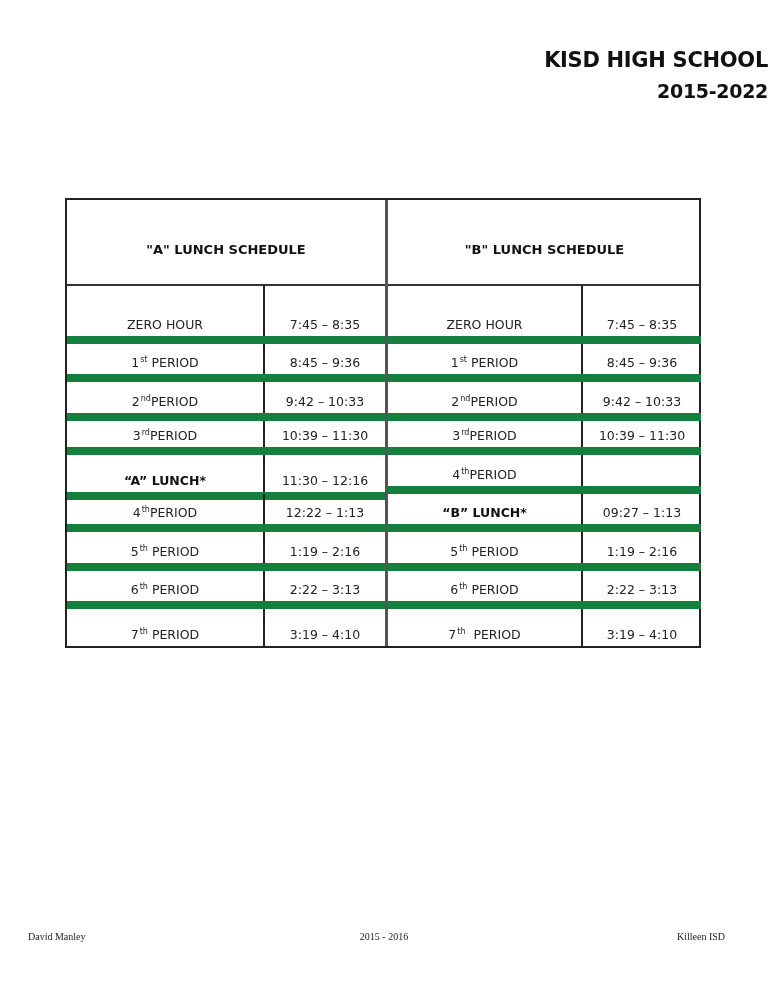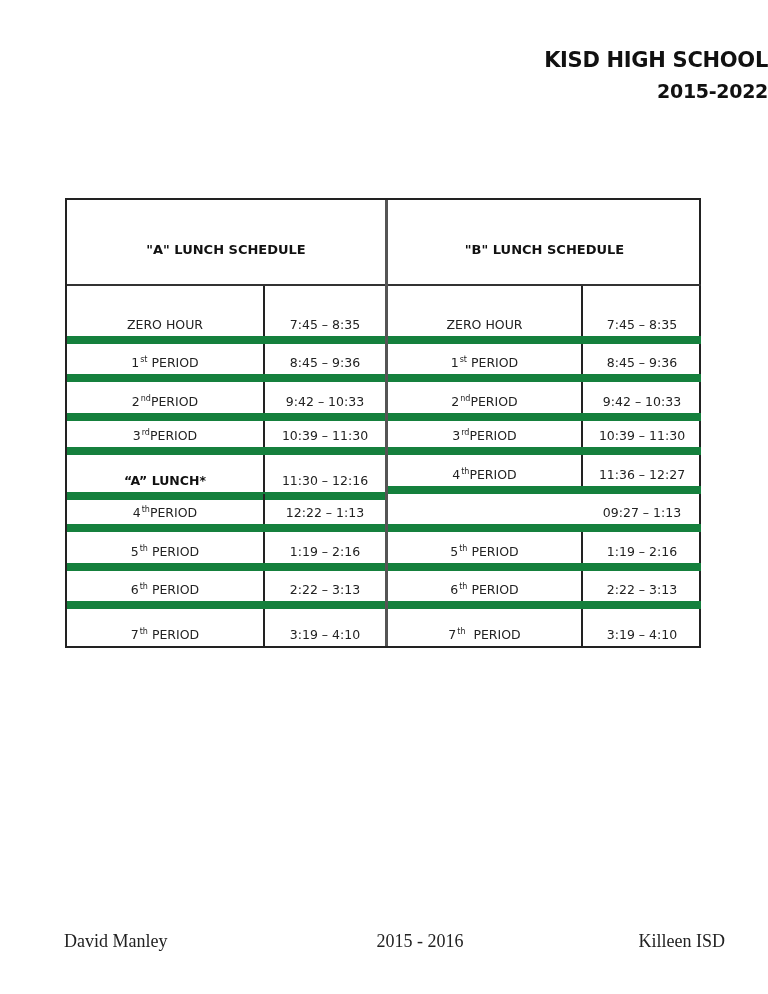--- a/index.html
+++ b/index.html
@@ -43,21 +43,21 @@
     }
     .half.a .cell.period { left: 0; width: 198px; border-right: 2px solid #222; }
     .half.a .cell.time { left: 198px; right: 0; }
     .half.b .cell.period { left: 0; width: 195px; border-right: 2px solid #222; }
     .half.b .cell.time { left: 195px; right: 0; }
     .cell.bold { font-weight: bold; color: #111; }
     sup { font-size: 8px; vertical-align: super; line-height: 0; margin-left: 1px; }
 
     .footer {
       position: absolute; top: 931px; font-family: "Liberation Serif", "DejaVu Serif", serif;
-      font-size: 18px; color: #222; margin-left: 36px;
+      font-size: 10px; color: #222;
     }
     .footer.left { left: 28px; }
     .footer.center { left: 0; width: 768px; text-align: center; }
     .footer.right { right: 43px; }
   </style>
 </head>
 <body>
 
 <div class="title-block">
   <div>KISD HIGH SCHOOL</div>
@@ -148,23 +148,25 @@
         <div class="row" style="top: 135px; height: 34px;">
           <div class="cell period">
             <span><span>3</span><sup>rd</sup><span style="white-space: pre;">PERIOD</span></span>
           </div>
           <div class="cell time">10:39 – 11:30</div>
         </div>
         <div class="row" style="top: 169px; height: 39px;">
           <div class="cell period">
             <span><span>4</span><sup>th</sup><span style="white-space: pre;">PERIOD</span></span>
           </div>
-          <div class="cell time">11:36 – 12:27</div>
         </div>
         <div class="row" style="top: 208px; height: 38px;">
+          <div class="cell period bold">
+            <span><span style="white-space: pre;">“B” LUNCH*</span></span>
+          </div>
           <div class="cell time">09:27 – 1:13</div>
         </div>
         <div class="row" style="top: 246px; height: 39px;">
           <div class="cell period">
             <span><span>5</span><sup>th</sup><span style="white-space: pre;"> PERIOD</span></span>
           </div>
           <div class="cell time">1:19 – 2:16</div>
         </div>
         <div class="row" style="top: 285px; height: 38px;">
           <div class="cell period">

